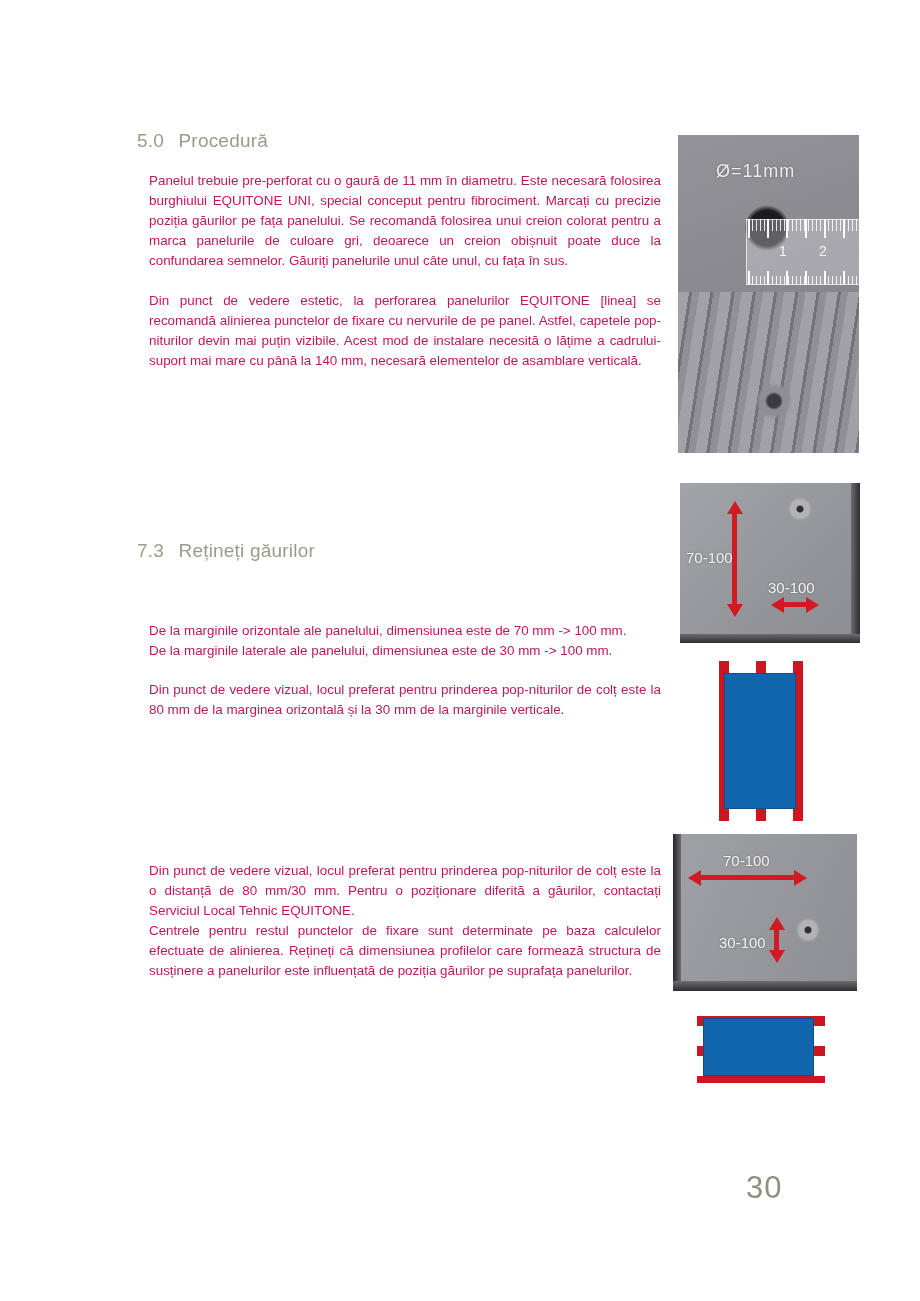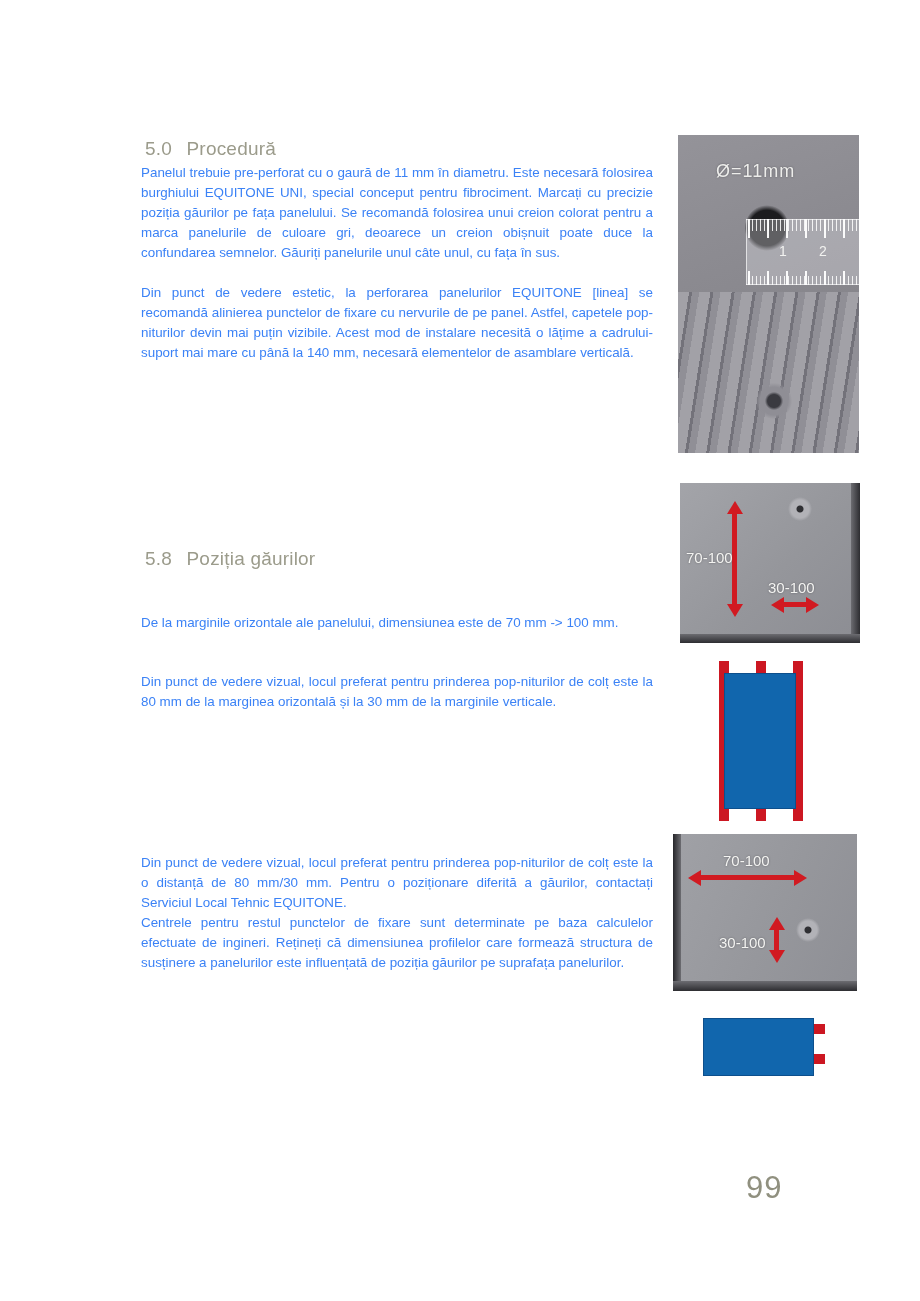--- a/index.html
+++ b/index.html
@@ -1,23 +1,23 @@
 <!DOCTYPE html>
 <html><head>
 <meta charset="utf-8">
 <style>
   html,body{margin:0;padding:0;background:#ffffff;}
   .page{position:relative;width:920px;height:1301px;background:#ffffff;overflow:hidden;
         font-family:"Liberation Sans",sans-serif;}
   
-  .h{position:absolute;left:133px;width:512px;margin:12px;font-weight:normal;
+  .h{position:absolute;left:133px;width:512px;margin:4px;font-weight:normal;
      font-size:19px;color:#9b9b8b;letter-spacing:0.2px;}
   .h .num{margin-right:9px;}
-  .p{position:absolute;left:133px;width:512px;margin:8px;font-size:13.4px;line-height:20px;
-     color:#3b82f6;text-align:justify;}
+  .p{position:absolute;left:133px;width:512px;margin:16px;font-size:13.4px;line-height:20px;
+     color:#be185d;text-align:justify;}
   .line{text-align:left;}
   .h50{top:126px;}
   .p50a{top:155px;}
   .p50b{top:275px;}
   .h51{top:536px;}
   .p51a{top:564px;}
   .l1{top:605px;}
   .l2{top:625px;}
   .p51b{top:664px;}
   .p51c{top:765px;}
@@ -99,27 +99,28 @@
 <div class="page">
 
   <h2 class="h h50">
     <span class="num">5.0</span>
     <span>Procedură</span>
   </h2>
   <p class="p p50a">Panelul trebuie pre-perforat cu o gaură de 11 mm în diametru. Este necesară folosirea burghiului EQUITONE UNI, special conceput pentru fibrociment. Marcați cu precizie poziția găurilor pe fața panelului. Se recomandă folosirea unui creion colorat pentru a marca panelurile de culoare gri, deoarece un creion obișnuit poate duce la confundarea semnelor. Găuriți panelurile unul câte unul, cu fața în sus.</p>
   <p class="p p50b">Din punct de vedere estetic, la perforarea panelurilor EQUITONE [linea] se recomandă alinierea punctelor de fixare cu nervurile de pe panel. Astfel, capetele pop-niturilor devin mai puțin vizibile. Acest mod de instalare necesită o lățime a cadrului-suport mai mare cu până la 140 mm, necesară elementelor de asamblare verticală.</p>
 
   <h2 class="h h51">
-    <span class="num">5.8</span>
-    <span>Poziția găurilor</span>
+    <span class="num">7.3</span>
+    <span>Rețineți găurilor</span>
   </h2>
   <p class="p line l1">De la marginile orizontale ale panelului, dimensiunea este de 70 mm -&gt; 100 mm.</p>
+  <p class="p line l2">De la marginile laterale ale panelului, dimensiunea este de 30 mm -&gt; 100 mm.</p>
   <p class="p p51b">Din punct de vedere vizual, locul preferat pentru prinderea pop-niturilor de colț este la 80 mm de la marginea orizontală și la 30 mm de la marginile verticale.</p>
   <p class="p p51d">Din punct de vedere vizual, locul preferat pentru prinderea pop-niturilor de colț este la o distanță de 80 mm/30 mm. Pentru o poziționare diferită a găurilor, contactați Serviciul Local Tehnic EQUITONE.</p>
-  <p class="p p51e">Centrele pentru restul punctelor de fixare sunt determinate pe baza calculelor efectuate de ingineri. Rețineți că dimensiunea profilelor care formează structura de susținere a panelurilor este influențată de poziția găurilor pe suprafața panelurilor.</p>
+  <p class="p p51e">Centrele pentru restul punctelor de fixare sunt determinate pe baza calculelor efectuate de alinierea. Rețineți că dimensiunea profilelor care formează structura de susținere a panelurilor este influențată de poziția găurilor pe suprafața panelurilor.</p>
 
   <div class="fig fig-ruler">
     <div class="figlabel ruler-title">Ø=11mm</div>
     <div class="hole-big"></div>
     <div class="ruler-band">
       <div class="ticks t-top-c"></div>
       <div class="ticks t-top-f"></div>
       <div class="ticks t-bot-c"></div>
       <div class="ticks t-bot-f"></div>
       <div class="rnum n1">1</div>
@@ -158,15 +159,15 @@
     <div class="figlabel" style="left:46px;top:100px;">30-100</div>
   </div>
 
   <div class="fig fig-diag-h">
     <div class="rbar h b1"></div>
     <div class="rbar h b2"></div>
     <div class="rbar h b3"></div>
     <div class="bluepanel"></div>
   </div>
 
-  <div class="pagenum">99</div>
+  <div class="pagenum">30</div>
 
 </div>
 
 </body></html>

